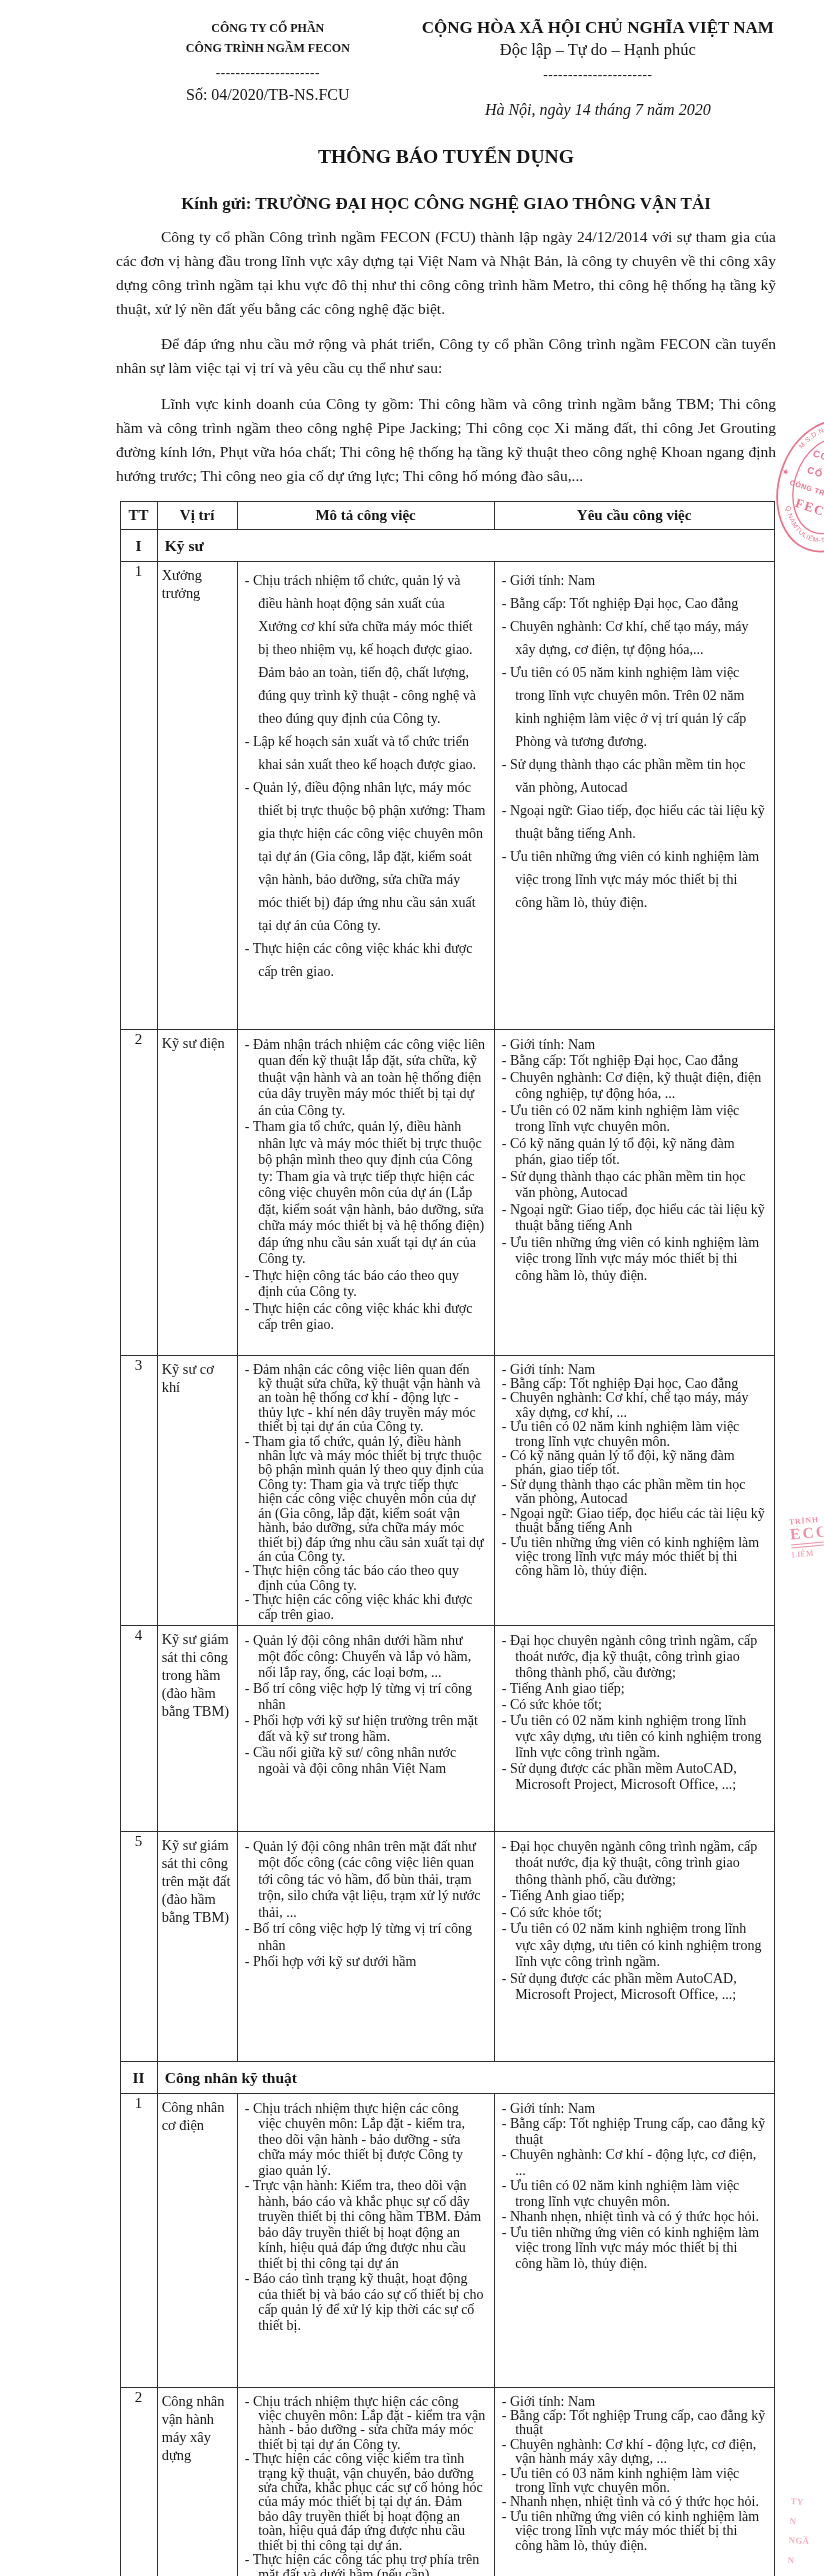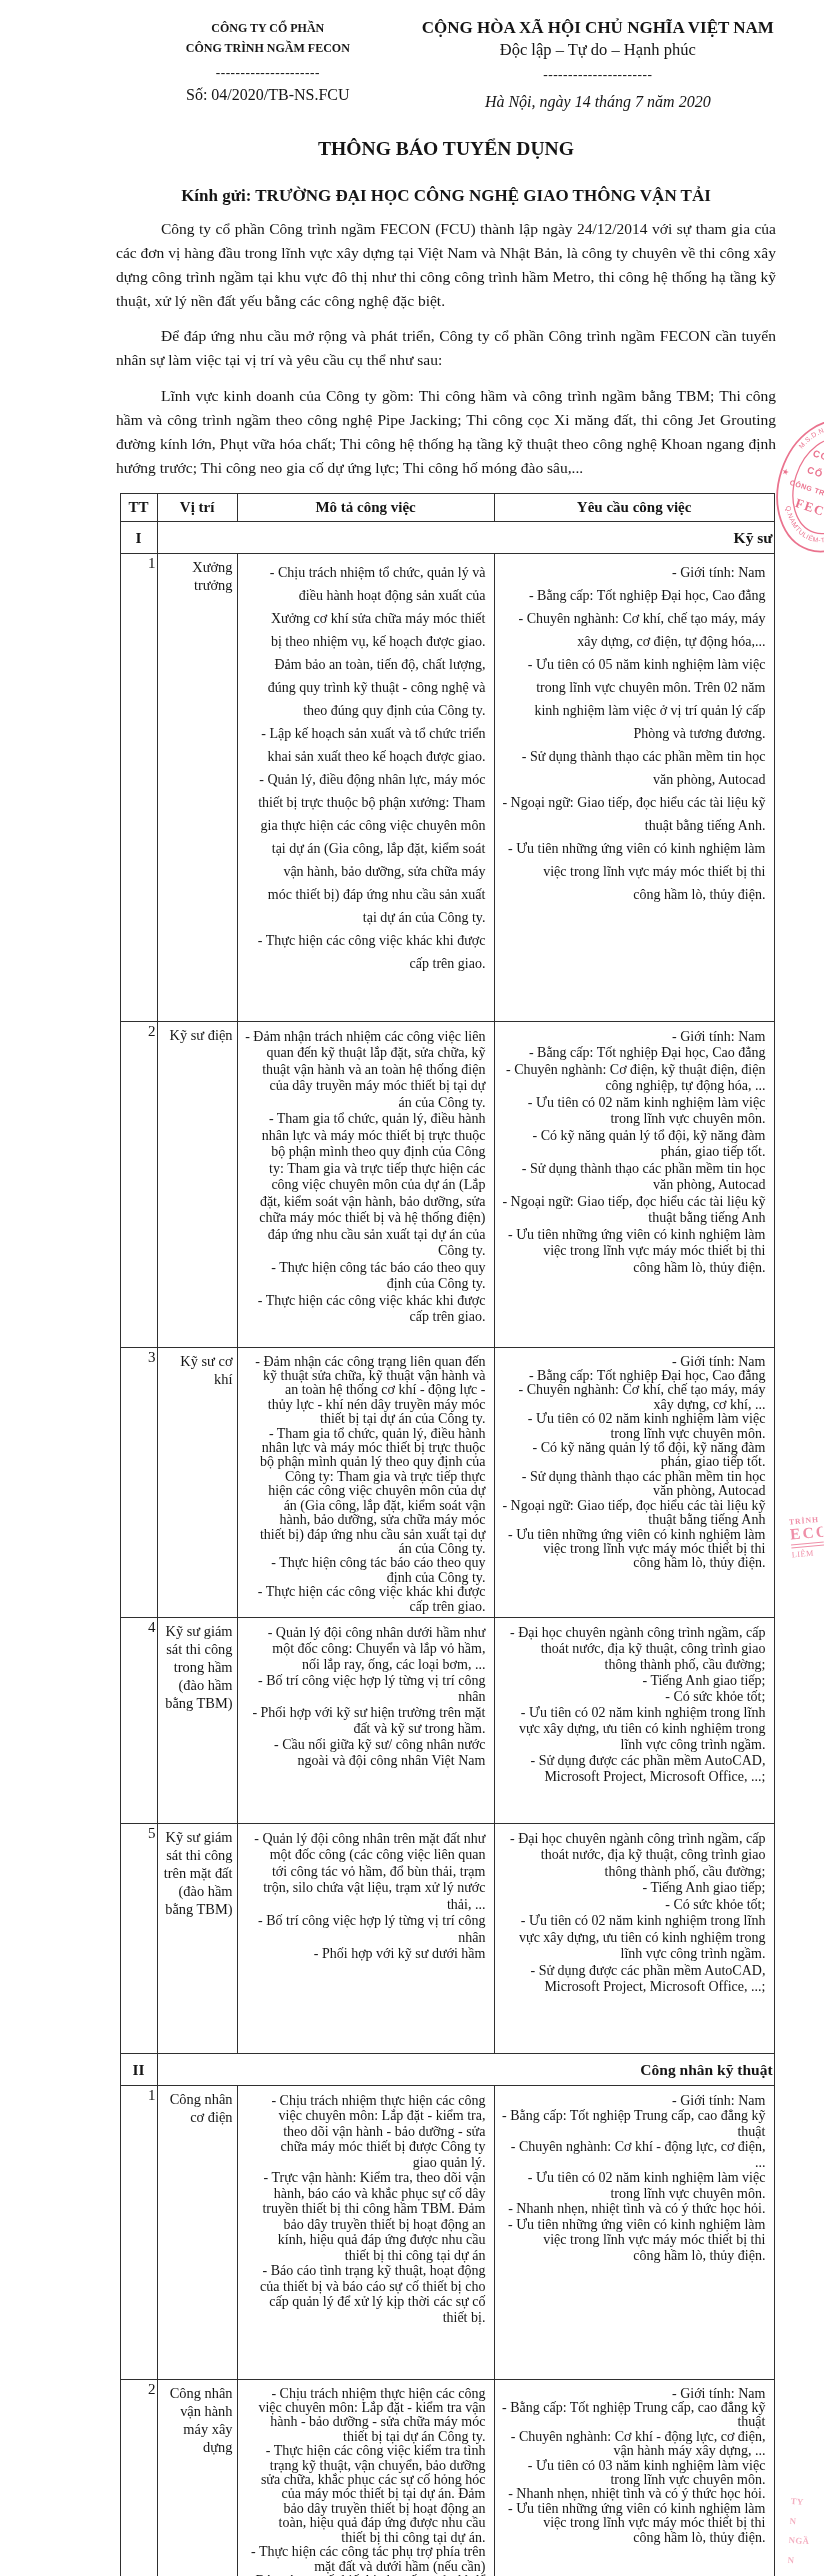--- a/index.html
+++ b/index.html
@@ -11,33 +11,33 @@
   .doc{position:absolute;left:116px;top:17.5px;width:660px;}
   
   .hdr{display:flex;}
   .hdr-left{width:46%;text-align:center;}
   .hdr-right{width:54%;text-align:center;}
   .hdr-org{font-weight:bold;font-size:12px;line-height:20.6px;}
   .hdr-nat1{font-weight:bold;font-size:17px;line-height:20.6px;}
   .hdr-nat2{font-weight:normal;font-size:16.5px;line-height:23px;}
   .hdr-divider{font-weight:bold;font-size:13.4px;letter-spacing:0.5px;line-height:20.6px;margin-top:4.1px;}
   .hdr-no{font-size:16px;margin-top:3.1px;}
-  .hdr-date{font-style:italic;font-size:16px;margin-top:7px;}
+  .hdr-date{font-style:italic;font-size:16px;margin-top:15px;}
   
   .title{font-weight:bold;font-size:19.6px;text-align:center;margin-top:27px;}
   .salute{font-weight:bold;font-size:17px;text-align:center;margin-top:26px;}
   
   .para{font-size:15.5px;line-height:24px;text-align:justify;text-indent:45px;margin:11.3px 0 0 0;}
   
   table.jobs{border-collapse:collapse;margin-left:3.6px;margin-top:13.4px;table-layout:fixed;width:653px;}
   table.jobs col.c-no{width:37px;}
   table.jobs col.c-pos{width:80px;}
   table.jobs col.c-duty{width:257px;}
   table.jobs col.c-req{width:280px;}
-  table.jobs td,table.jobs th{border:1px solid #2f2f2f;vertical-align:top;overflow:hidden;text-align:right;}
+  table.jobs td,table.jobs th{border:1px solid #2f2f2f;vertical-align:top;overflow:hidden;}
   table.jobs th{font-size:15px;font-weight:bold;text-align:center;padding:5.2px 2.1px;}
   tr.sec-row td{font-weight:bold;font-size:15.5px;height:29px;vertical-align:middle;}
   tr.sec-row td.sec-no{text-align:center;}
   tr.sec-row td.sec-title{padding-left:7.2px;}
   td.cell-no{text-align:center;vertical-align:middle;font-size:15px;}
   td.cell-pos{vertical-align:middle;font-size:14.4px;line-height:18px;padding:3.1px 4.1px;}
   td.cell-duty,td.cell-req{padding:6.2px 8.2px 3.1px 7.2px;font-size:14px;text-align:left;}
   .bullet{padding-left:13.4px;text-indent:-13.4px;margin:0;}
   .bullet::before{content:"- ";}
   
@@ -138,21 +138,21 @@
               <p class="bullet">Có kỹ năng quản lý tổ đội, kỹ năng đàm phán, giao tiếp tốt.</p>
               <p class="bullet">Sử dụng thành thạo các phần mềm tin học văn phòng, Autocad</p>
               <p class="bullet">Ngoại ngữ: Giao tiếp, đọc hiểu các tài liệu kỹ thuật bằng tiếng Anh</p>
               <p class="bullet">Ưu tiên những ứng viên có kinh nghiệm làm việc trong lĩnh vực máy móc thiết bị thi công hầm lò, thủy điện.</p>
             </td>
           </tr>
           <tr style="height: 270px;">
             <td class="cell-no">3</td>
             <td class="cell-pos">Kỹ sư cơ khí</td>
             <td class="cell-duty" style="line-height: 14.4px;">
-              <p class="bullet">Đảm nhận các công trạng liên quan đến kỹ thuật sửa chữa, kỹ thuật vận hành và an toàn hệ thống cơ khí - động lực - thủy lực - khí nén dây truyền máy móc thiết bị tại dự án của Công ty.</p>
+              <p class="bullet">Đảm nhận các công việc liên quan đến kỹ thuật sửa chữa, kỹ thuật vận hành và an toàn hệ thống cơ khí - động lực - thủy lực - khí nén dây truyền máy móc thiết bị tại dự án của Công ty.</p>
               <p class="bullet">Tham gia tổ chức, quản lý, điều hành nhân lực và máy móc thiết bị trực thuộc bộ phận mình quản lý theo quy định của Công ty: Tham gia và trực tiếp thực hiện các công việc chuyên môn của dự án (Gia công, lắp đặt, kiểm soát vận hành, bảo dưỡng, sửa chữa máy móc thiết bị) đáp ứng nhu cầu sản xuất tại dự án của Công ty.</p>
               <p class="bullet">Thực hiện công tác báo cáo theo quy định của Công ty.</p>
               <p class="bullet">Thực hiện các công việc khác khi được cấp trên giao.</p>
             </td>
             <td class="cell-req" style="line-height: 14.4px;">
               <p class="bullet">Giới tính: Nam</p>
               <p class="bullet">Bằng cấp: Tốt nghiệp Đại học, Cao đẳng</p>
               <p class="bullet">Chuyên nghành: Cơ khí, chế tạo máy, máy xây dựng, cơ khí, ...</p>
               <p class="bullet">Ưu tiên có 02 năm kinh nghiệm làm việc trong lĩnh vực chuyên môn.</p>
               <p class="bullet">Có kỹ năng quản lý tổ đội, kỹ năng đàm phán, giao tiếp tốt.</p>

